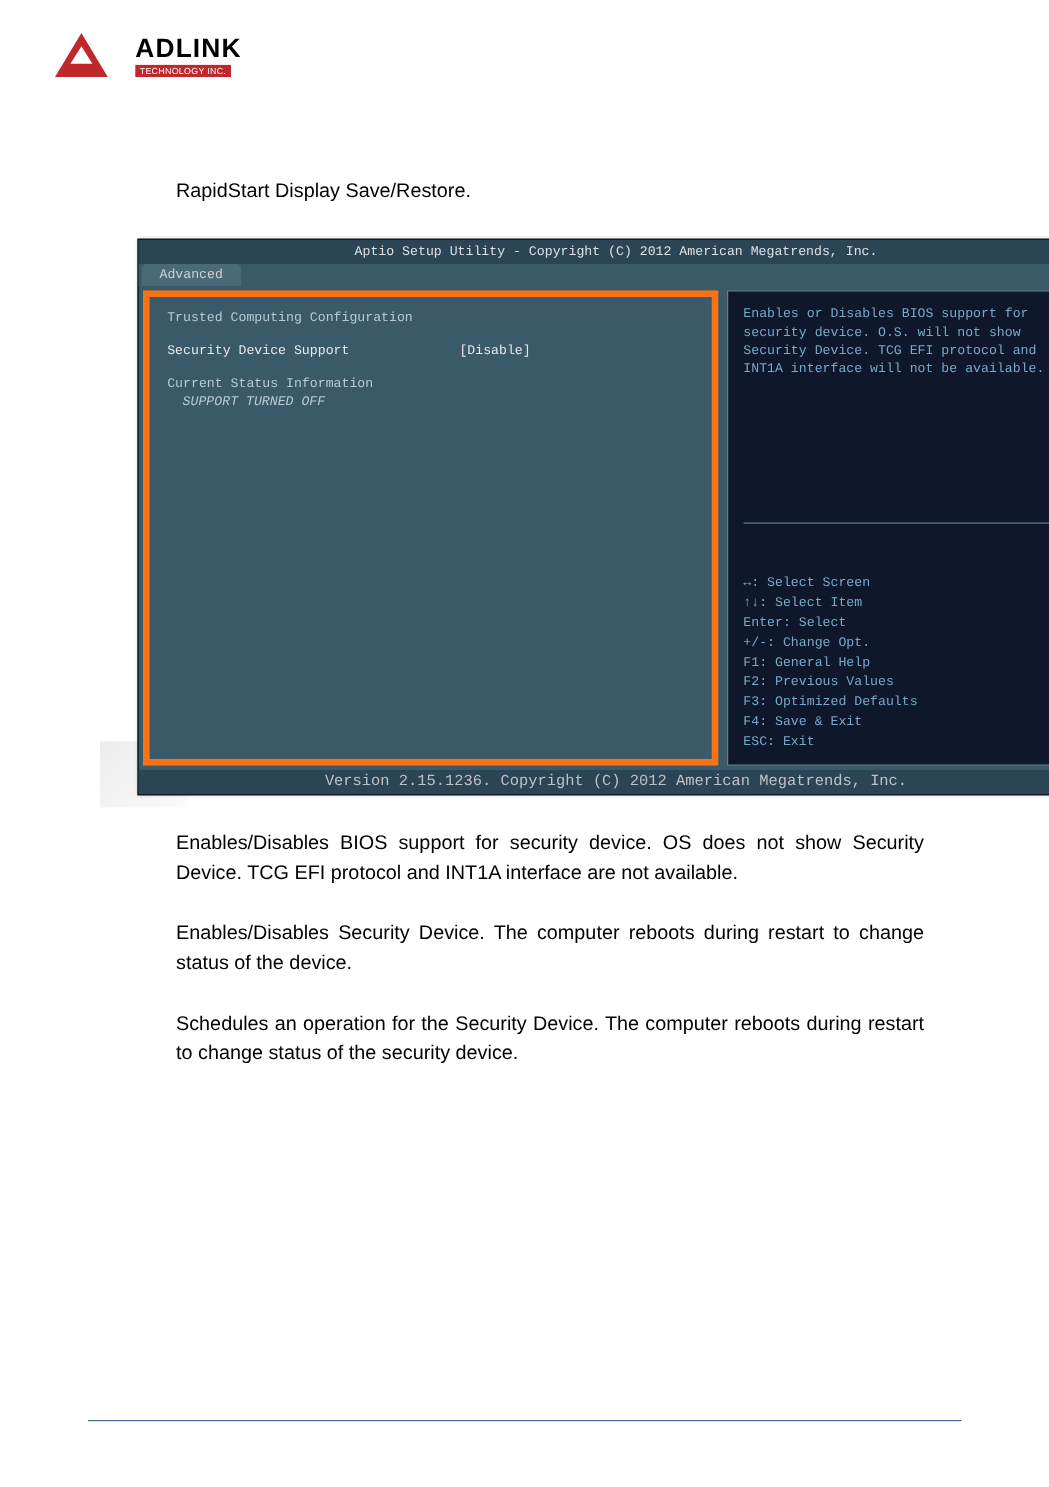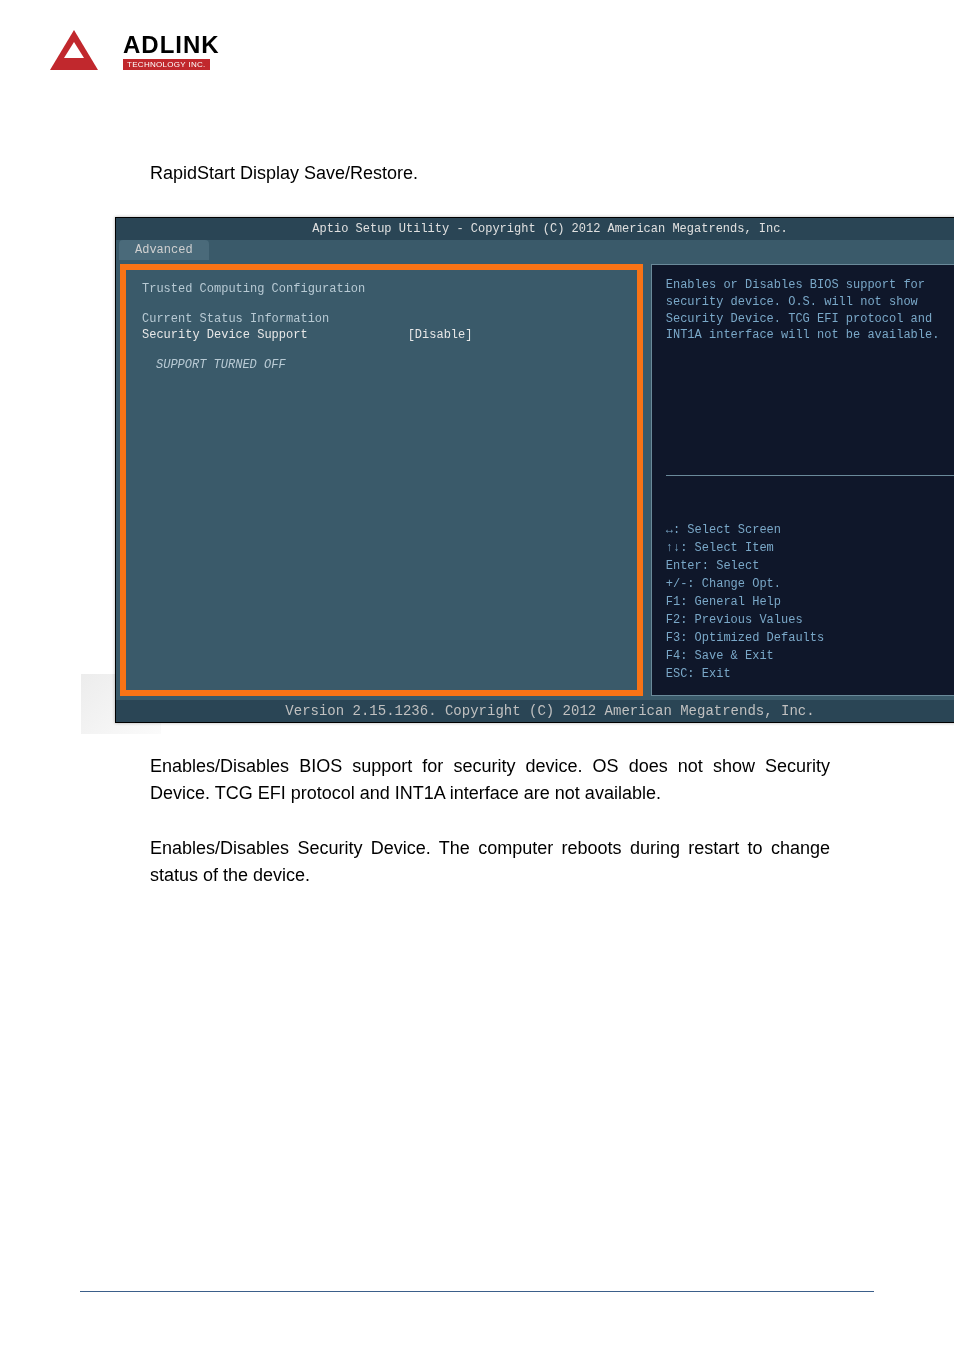--- a/index.html
+++ b/index.html
@@ -58,21 +58,21 @@
       color: #c1282d;
       letter-spacing: 0.3px;
       background: #c1282d;
       color: #fff;
       padding: 1px 4px;
       width: fit-content;
     }
     .content {
       position: absolute;
       top: 160px;
-      left: 150px;
+      left: 160px;
       width: 680px;
     }
     .paragraph {
       font-size: 18px;
       line-height: 1.5;
       margin-bottom: 28px;
       color: #000;
       text-align: justify;
     }
     .bios-screenshot {
@@ -201,26 +201,26 @@
   <div class="bios-screenshot">
     <div class="bios-header">Aptio Setup Utility - Copyright (C) 2012 American Megatrends, Inc.</div>
     <div class="bios-tab-row">
       <div class="bios-tab">Advanced</div>
     </div>
     <div class="bios-body">
       <div class="bios-left">
         <div class="bios-row">
           <span class="bios-label">Trusted Computing Configuration</span>
         </div>
-        <div class="bios-row" style="margin-top:4px;margin-bottom:2px;">
-          <span class="bios-label">Current Status Information</span>
-        </div>
         <div class="bios-row">
           <span class="bios-label-highlight">Security Device Support</span>
           <span class="bios-value">[Disable]</span>
+        </div>
+        <div class="bios-row" style="margin-top:4px;margin-bottom:2px;">
+          <span class="bios-label">Current Status Information</span>
         </div>
         <div class="bios-row" style="padding-left:14px;font-style:italic;">
           <span class="bios-label">SUPPORT TURNED OFF</span>
         </div>
       </div>
       <div class="bios-right">
         <div class="bios-right-top">Enables or Disables BIOS support for security device. O.S. will not show Security Device. TCG EFI protocol and INT1A interface will not be available.</div>
         <div class="bios-right-divider"></div>
         <div class="bios-right-bottom">
           <div>↔: Select Screen</div>
@@ -234,15 +234,16 @@
           <div>ESC: Exit</div>
         </div>
       </div>
     </div>
     <div class="bios-footer">Version 2.15.1236. Copyright (C) 2012 American Megatrends, Inc.</div>
     <div class="watermark-corner"></div>
   </div>
 
   <p class="paragraph">Enables/Disables BIOS support for security device. OS does not show Security Device. TCG EFI protocol and INT1A interface are not available.</p>
   <p class="paragraph">Enables/Disables Security Device. The computer reboots during restart to change status of the device.</p>
+  <p class="paragraph">Schedules an operation for the Security Device. The computer reboots during restart to change status of the security device.</p>
 </div>
 
 <div class="bottom-line"></div>
 
 </body></html>

